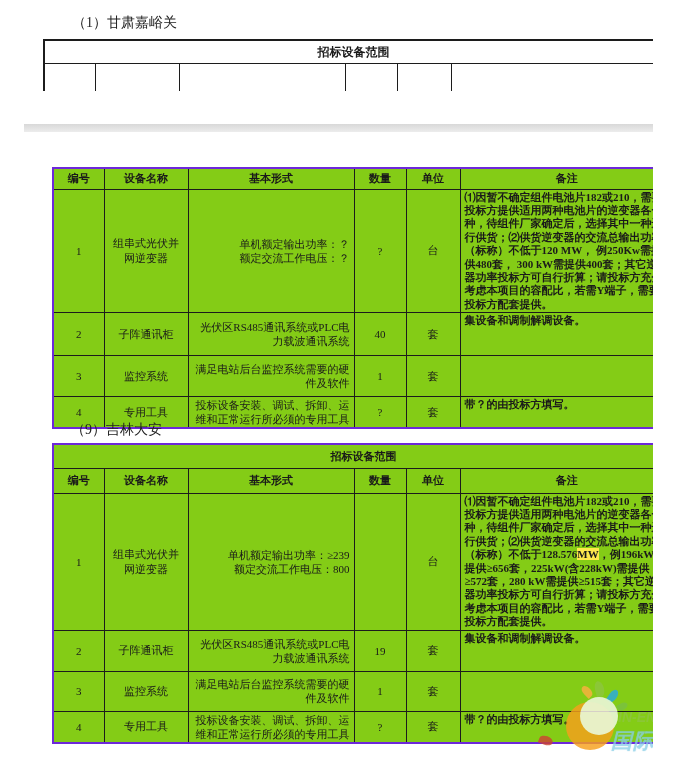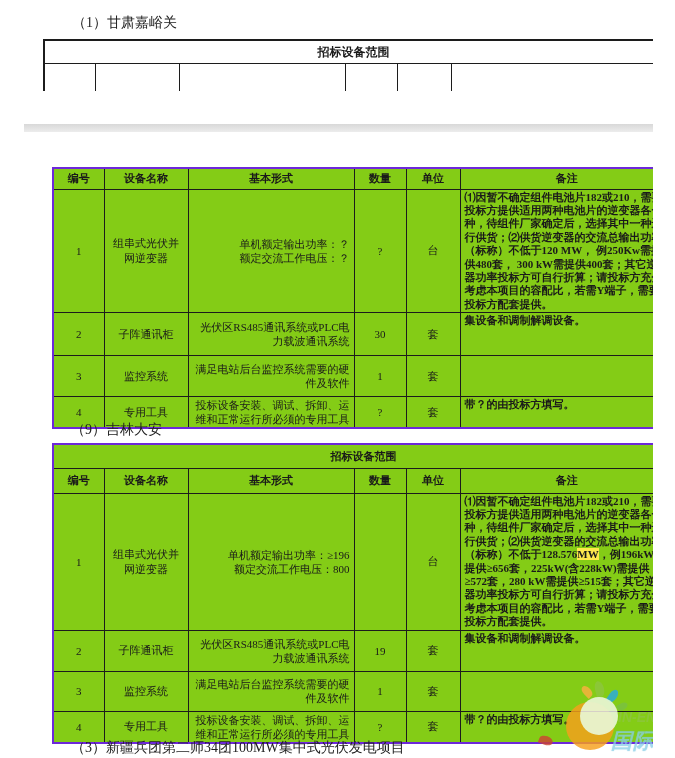--- a/index.html
+++ b/index.html
@@ -103,21 +103,21 @@
         <div>额定交流工作电压：？</div>
       </td>
       <td class="ctr">?</td>
       <td class="ctr">台</td>
       <td class="rmk">⑴因暂不确定组件电池片182或210，需要投标方提供适用两种电池片的逆变器各一种，待组件厂家确定后，选择其中一种进行供货；⑵供货逆变器的交流总输出功率（标称）不低于120 MW， 例250Kw需提供480套， 300 kW需提供400套；其它逆变器功率投标方可自行折算；请投标方充分考虑本项目的容配比，若需Y端子，需要投标方配套提供。</td>
     </tr>
     <tr class="r2">
       <td class="ctr">2</td>
       <td class="ctr">子阵通讯柜</td>
       <td class="lft">光伏区RS485通讯系统或PLC电力载波通讯系统</td>
-      <td class="ctr">30</td>
+      <td class="ctr">40</td>
       <td class="ctr">套</td>
       <td class="rmk">集设备和调制解调设备。</td>
     </tr>
     <tr class="r3">
       <td class="ctr">3</td>
       <td class="ctr">监控系统</td>
       <td class="lft">满足电站后台监控系统需要的硬件及软件</td>
       <td class="ctr">1</td>
       <td class="ctr">套</td>
       <td class="rmk"></td>
@@ -153,21 +153,21 @@
       <th>设备名称</th>
       <th>基本形式</th>
       <th>数量</th>
       <th>单位</th>
       <th>备注</th>
     </tr>
     <tr class="r1">
       <td class="ctr">1</td>
       <td class="ctr">组串式光伏并网逆变器</td>
       <td class="lft">
-        <div>单机额定输出功率：≥196</div>
+        <div>单机额定输出功率：≥239</div>
         <div>额定交流工作电压：800</div>
       </td>
       <td class="ctr"></td>
       <td class="ctr">台</td>
       <td class="rmk">
         <span>⑴因暂不确定组件电池片182或210，需要投标方提供适用两种电池片的逆变器各一种，待组件厂家确定后，选择其中一种进行供货；⑵供货逆变器的交流总输出功率（标称）不低于128.576</span><span class="hl">MW</span><span>，例196kW需提供≥656套，225kW(含228kW)需提供≥572套，280 kW需提供≥515套；其它逆变器功率投标方可自行折算；请投标方充分考虑本项目的容配比，若需Y端子，需要投标方配套提供。</span>
       </td>
     </tr>
     <tr class="r2">
       <td class="ctr">2</td>
@@ -189,21 +189,20 @@
       <td class="ctr">4</td>
       <td class="ctr">专用工具</td>
       <td class="lft">投标设备安装、调试、拆卸、运维和正常运行所必须的专用工具</td>
       <td class="ctr">?</td>
       <td class="ctr">套</td>
       <td class="rmk">带？的由投标方填写。</td>
     </tr>
   </tbody>
     </table>
 
-  <div class="heading" id="h3">（3）新疆兵团第二师34团100MW集中式光伏发电项目</div>
 
   <div class="watermark">
     <div class="pt pt-green"></div>
     <div class="pt pt-blue"></div>
     <div class="pt pt-orange"></div>
     <div class="pt pt-teal"></div>
     <div class="pt pt-red"></div>
     <div class="wm-sun"></div>
     <div class="wm-brand"><span>IN-EN</span><span class="sfx">.com</span></div>
     <div class="wm-site">国际能源网</div>

